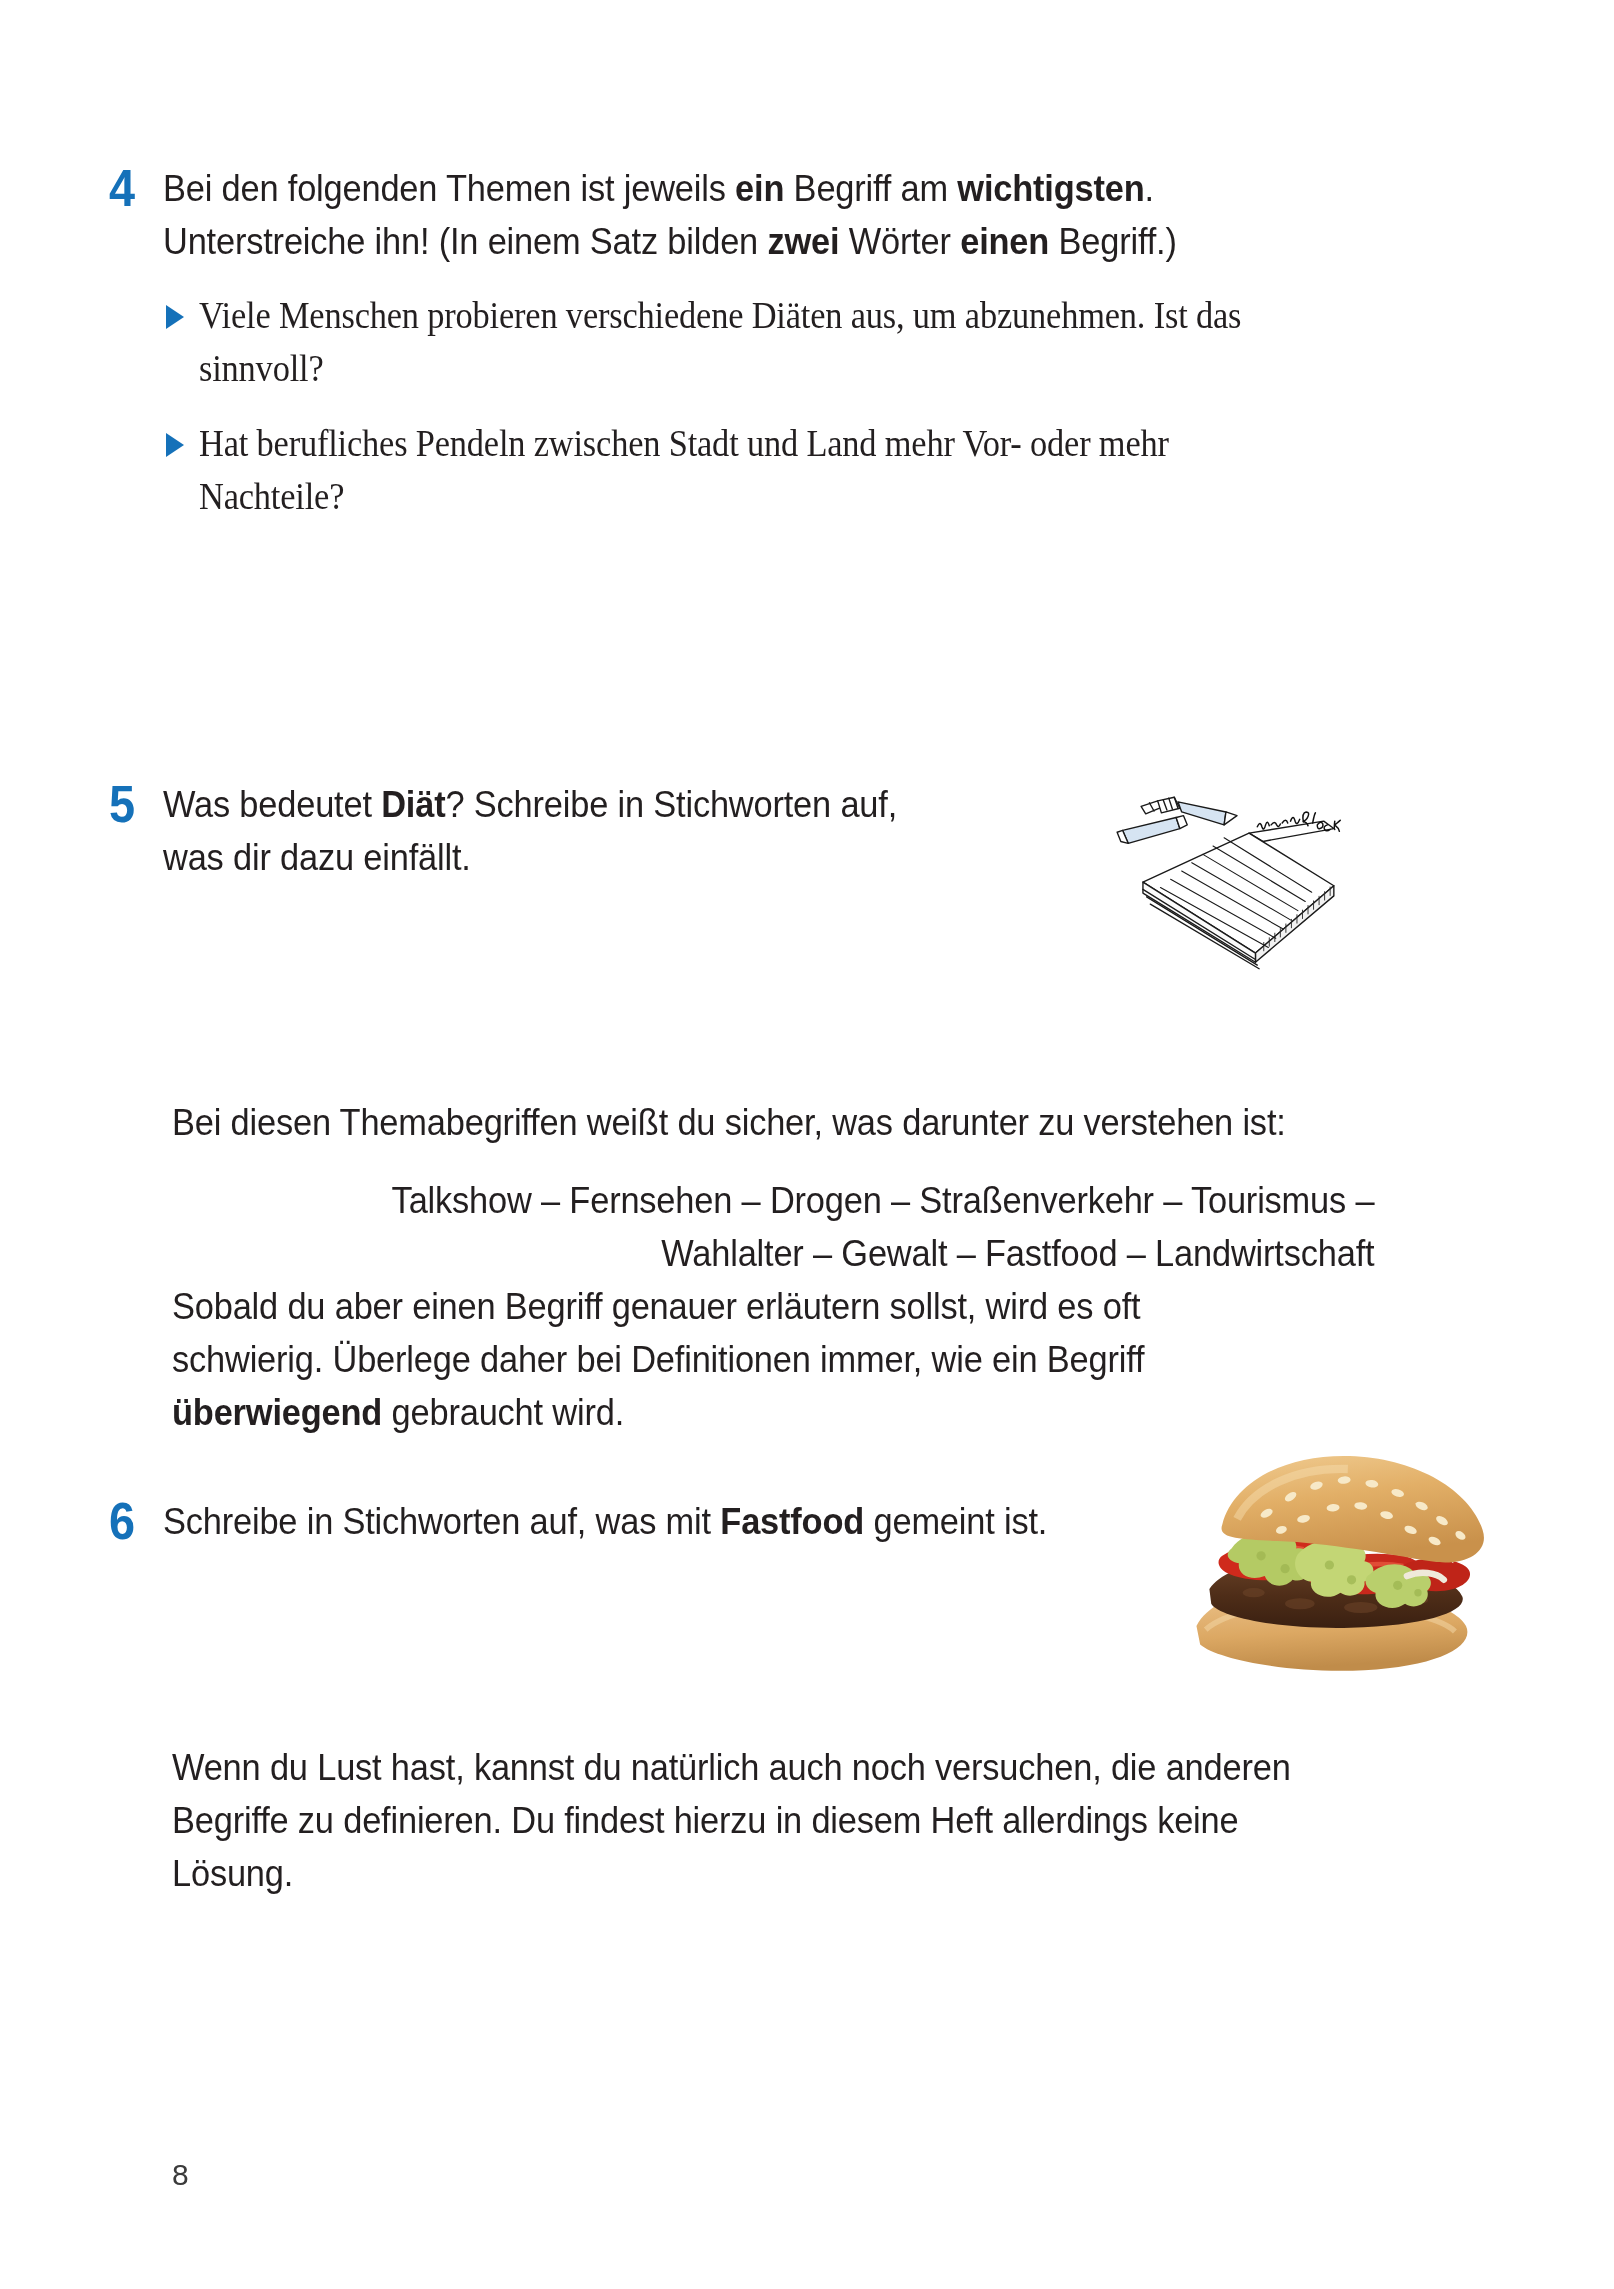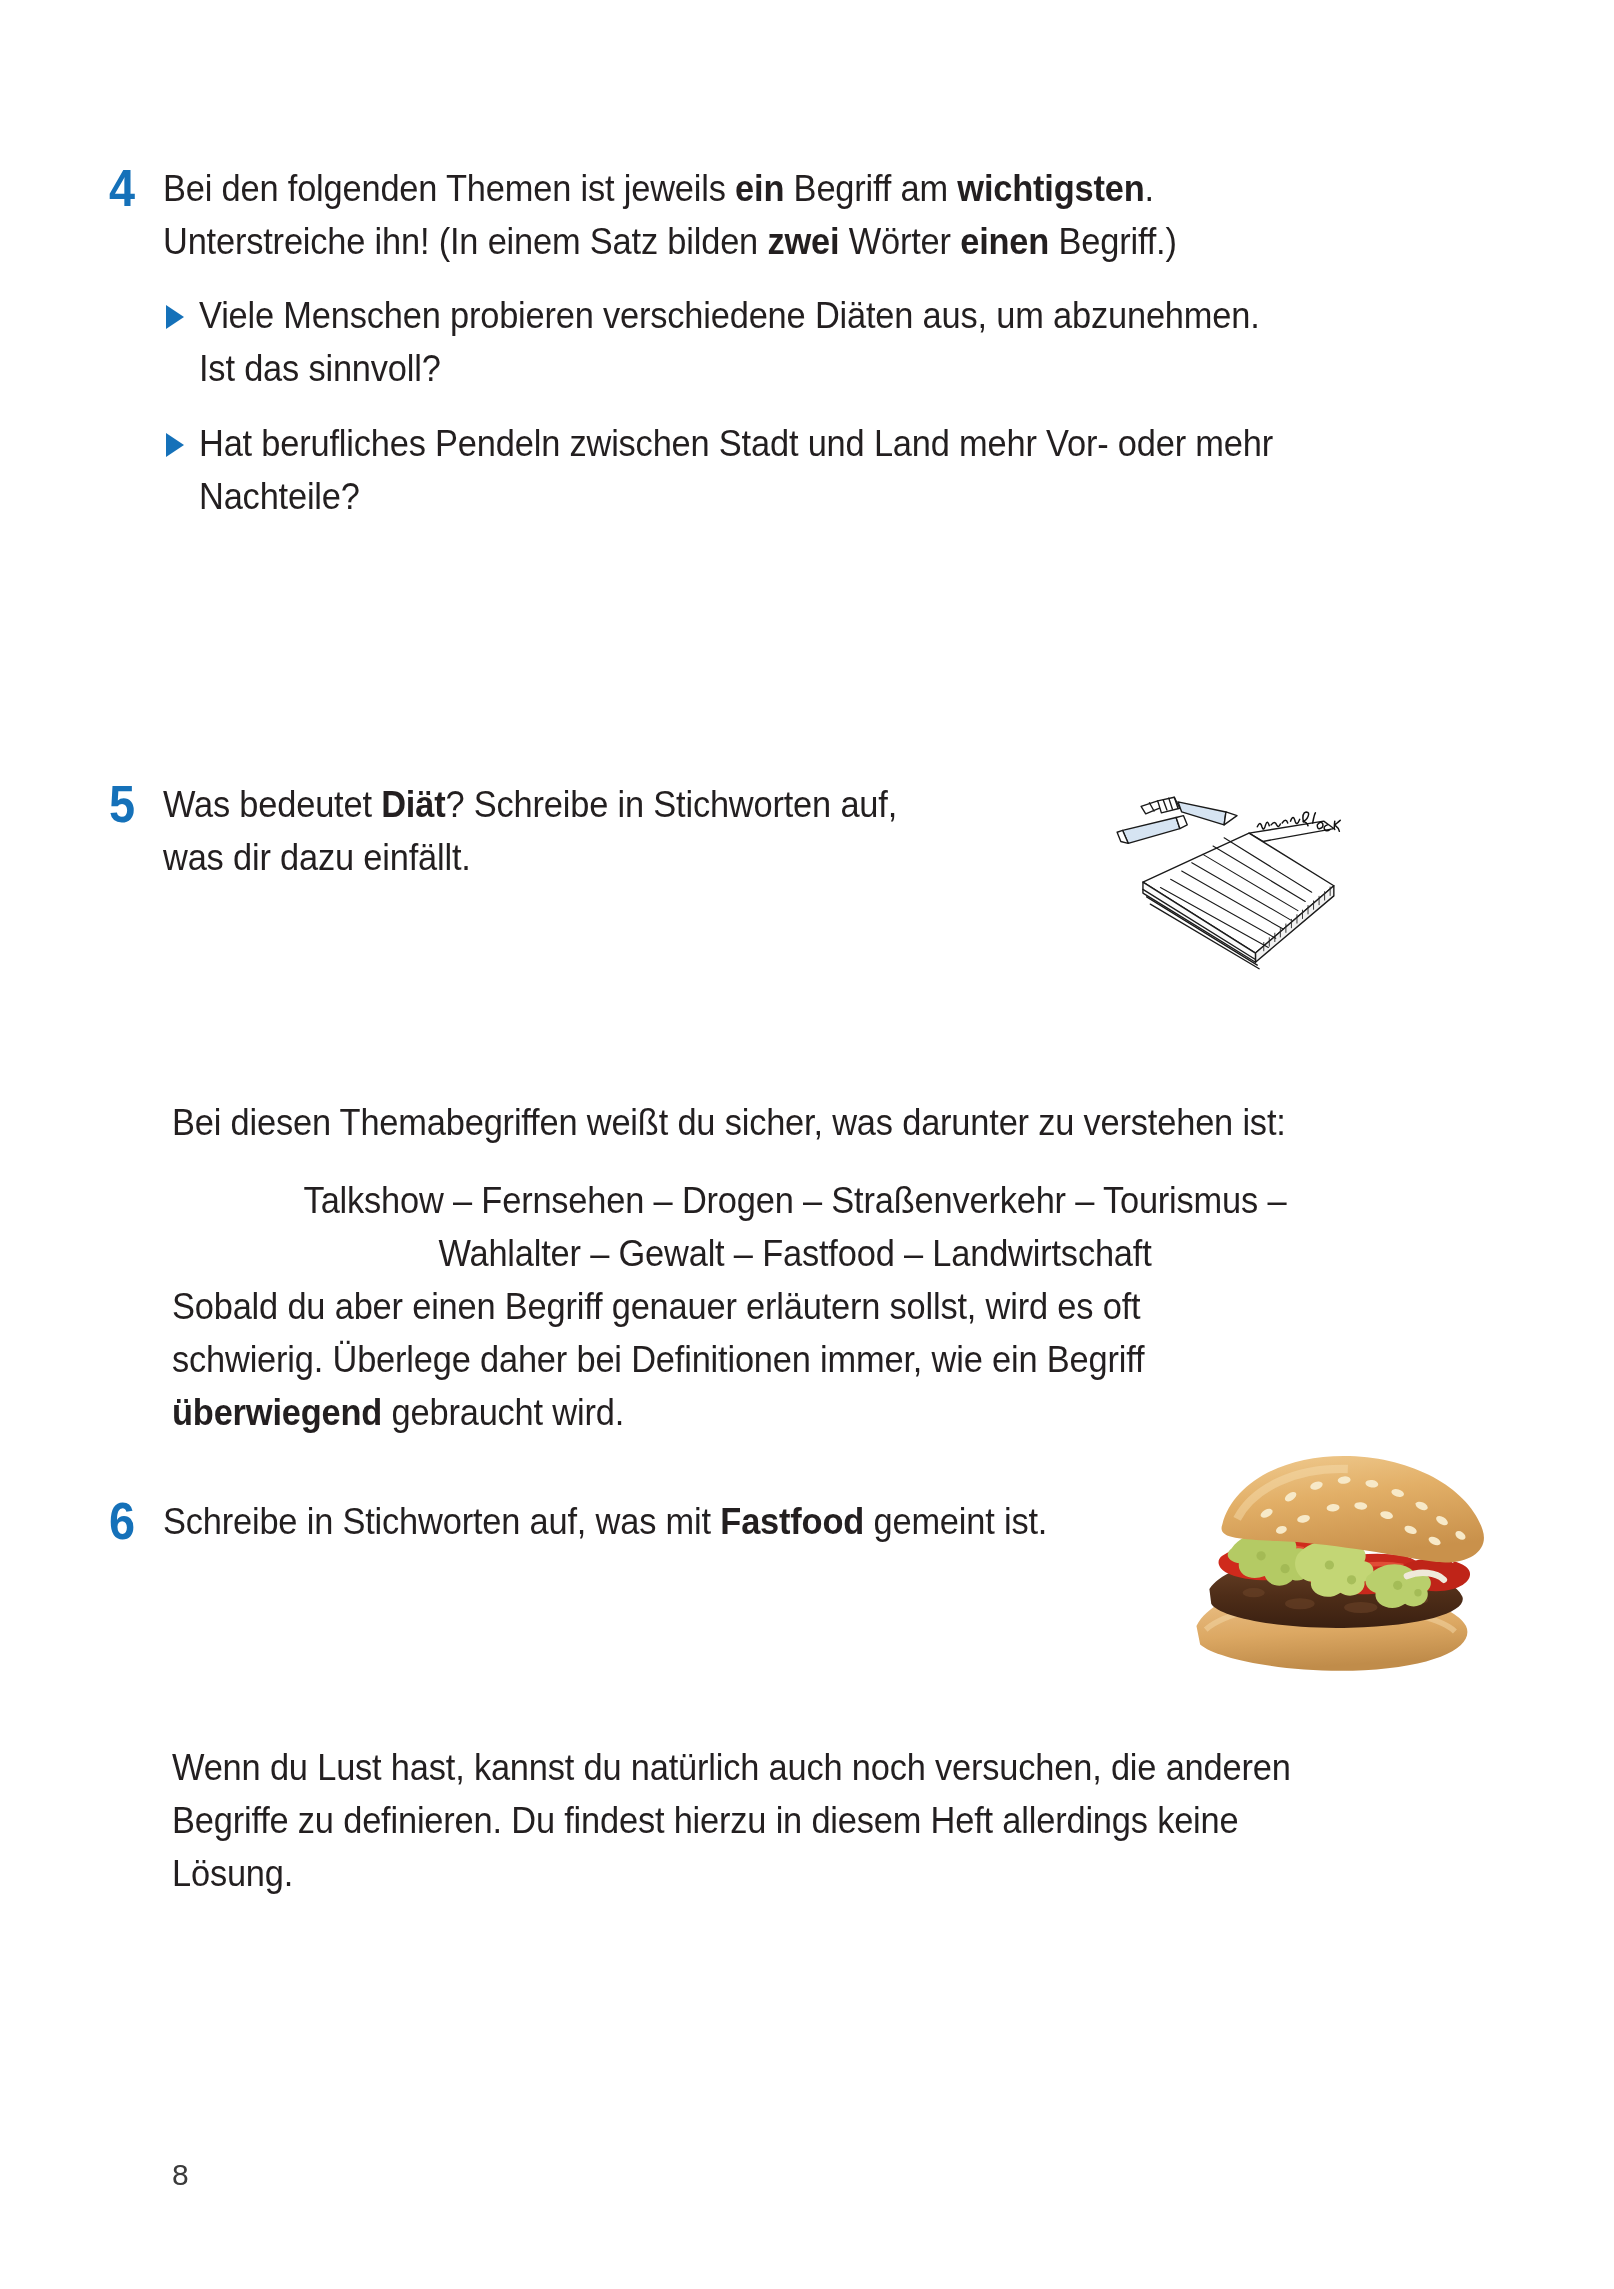--- a/index.html
+++ b/index.html
@@ -81,21 +81,21 @@
 
   
   .para {
     position: absolute;
     left: 172px;
   }
   .centered-terms {
     position: absolute;
     left: 172px;
     width: 1246px;
-    text-align: center;
+    text-align: right;
   }
 
   
   .page-num {
     position: absolute;
     left: 172px;
     bottom: 100px;
     font-size: 30px;
     line-height: 30px;
     color: #3b3b3b;
@@ -128,21 +128,21 @@
 <div class="page">
 
   <div class="exercise" style="left:109px; top:162px; width:1320px;">
     <div class="ex-num">4</div>
     <div class="ex-body txt">
       <span><span>Bei den folgenden Themen ist jeweils </span><b>ein</b><span> Begriff am </span><b>wichtigsten</b><span>.</span></span><br>
       <span><span>Unterstreiche ihn! (In einem Satz bilden </span><b>zwei</b><span> Wörter </span><b>einen</b><span> Begriff.)</span></span>
     </div>
   </div>
 
-  <div class="bullet-list" style="top:289px; width:1191px;">
+  <div class="bullet-list" style="top:289px; width:1191px;font-family:Liberation Serif, serif;">
 
     <div class="bullet-item">
       <span class="tri"></span>
       <div class="txt">Viele Menschen probieren verschiedene Diäten aus, um abzunehmen. Ist das sinnvoll?</div>
     </div>
 
 
 
     <div class="bullet-item">
       <span class="tri"></span>

